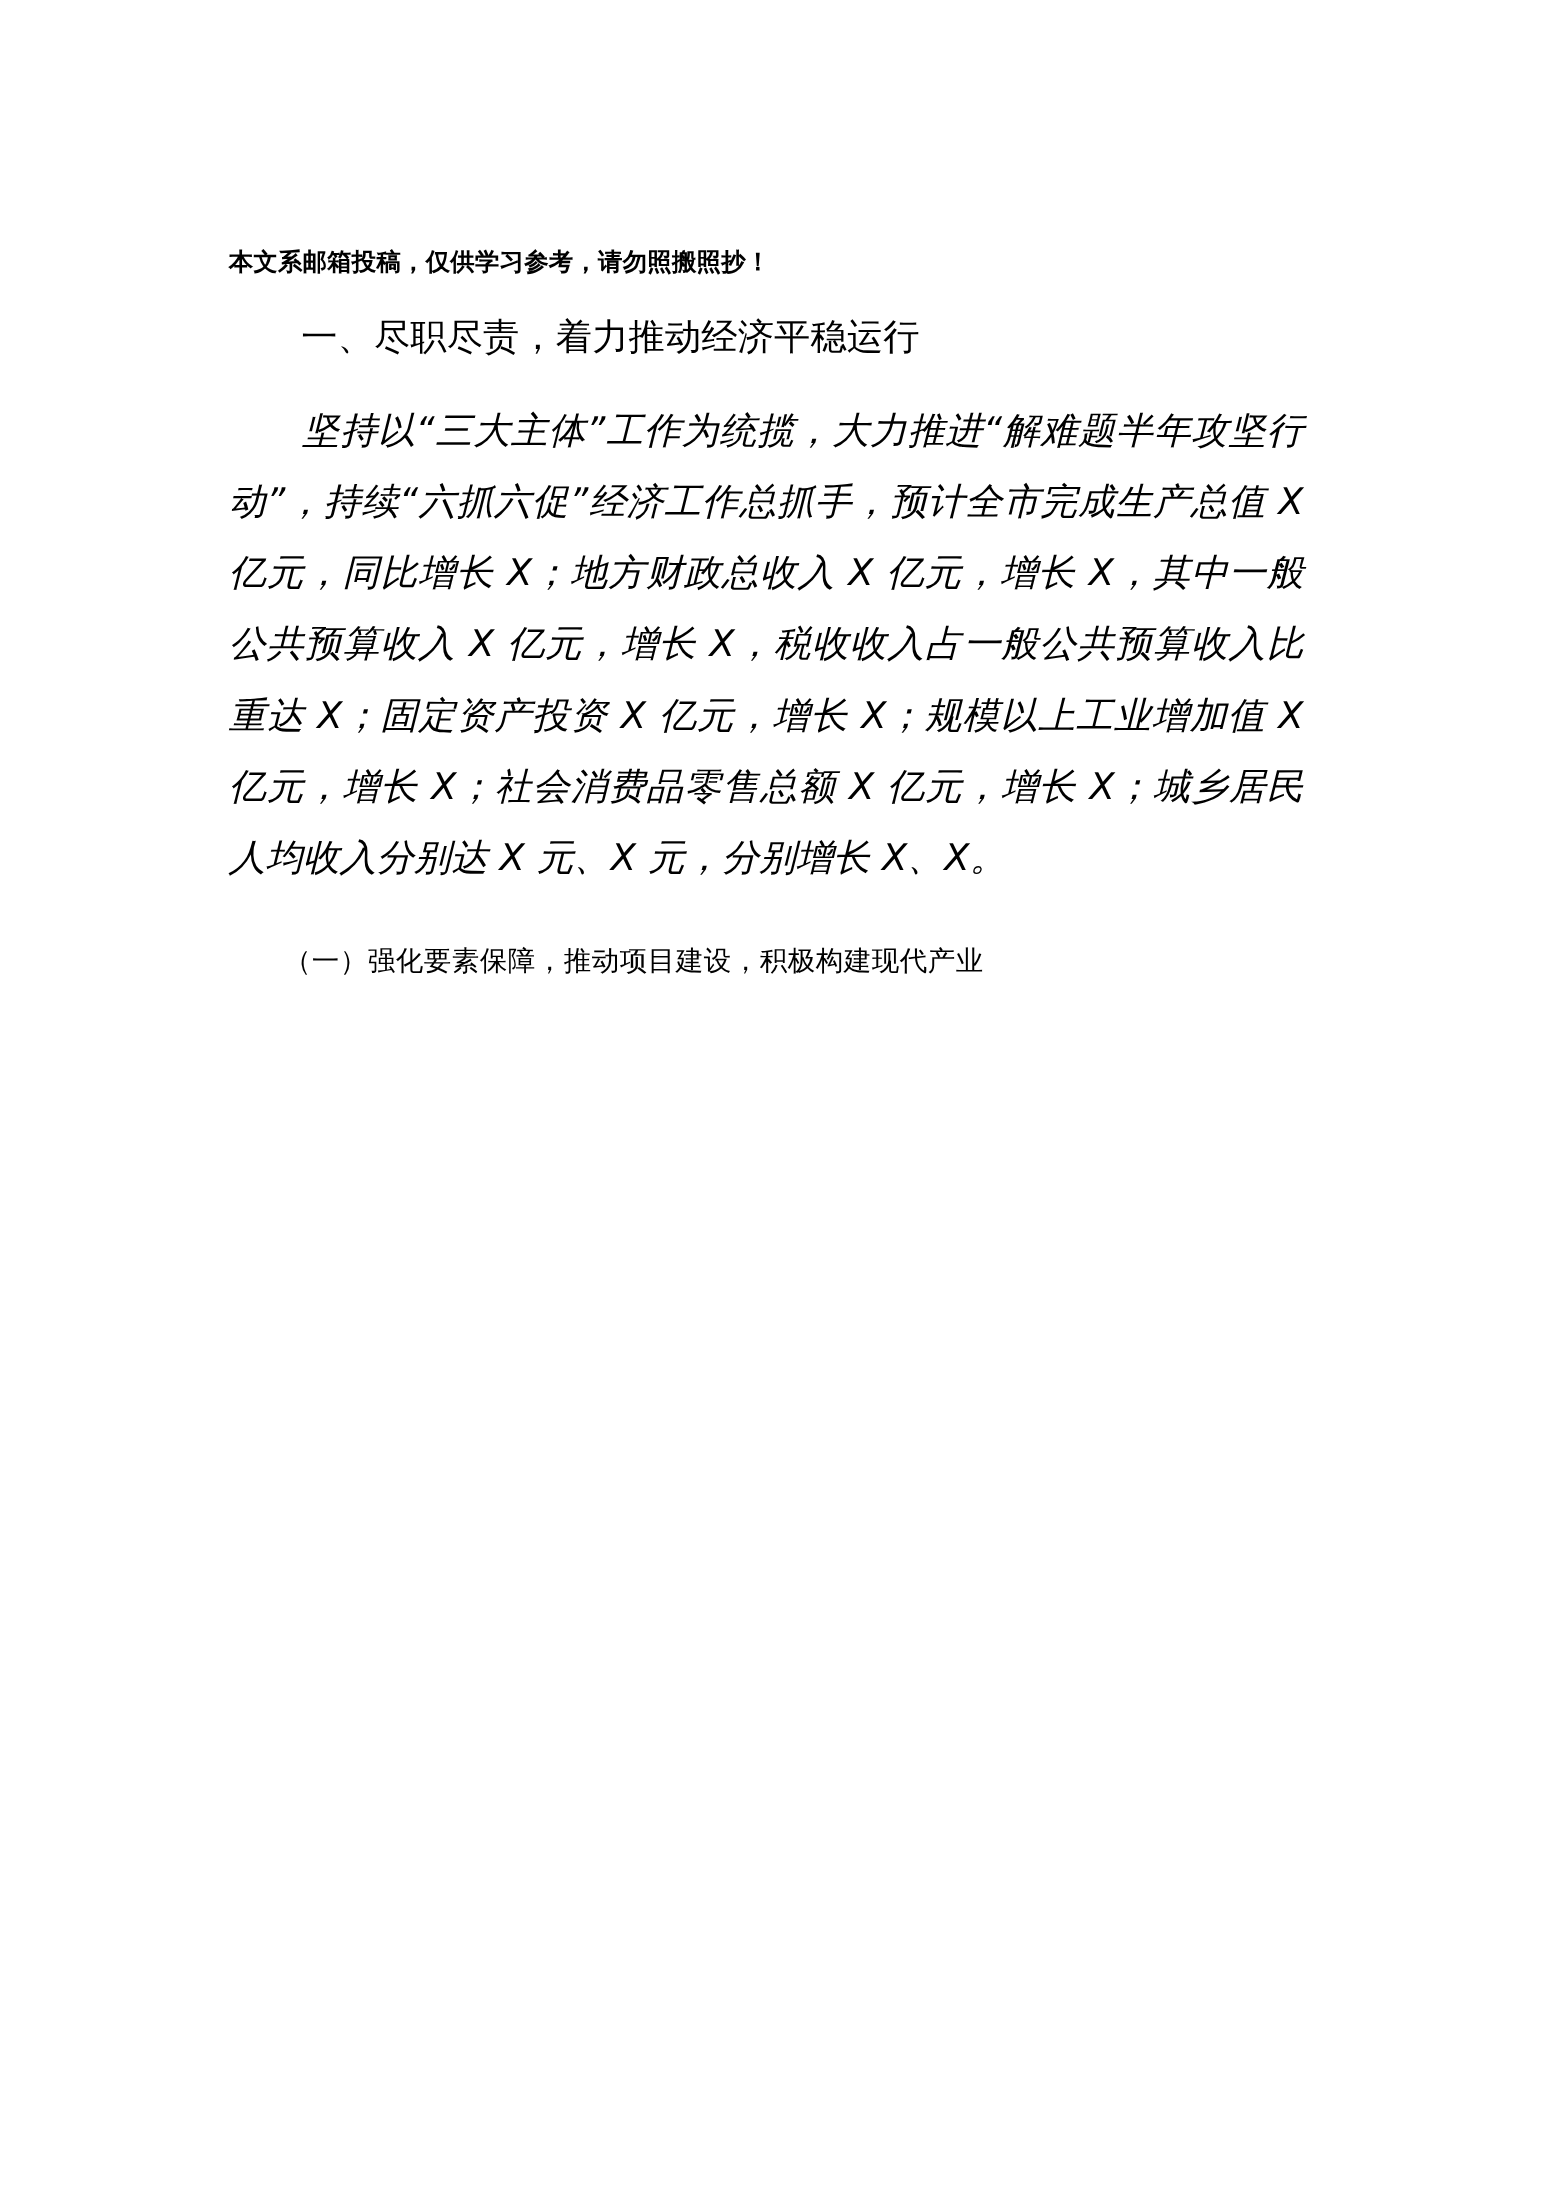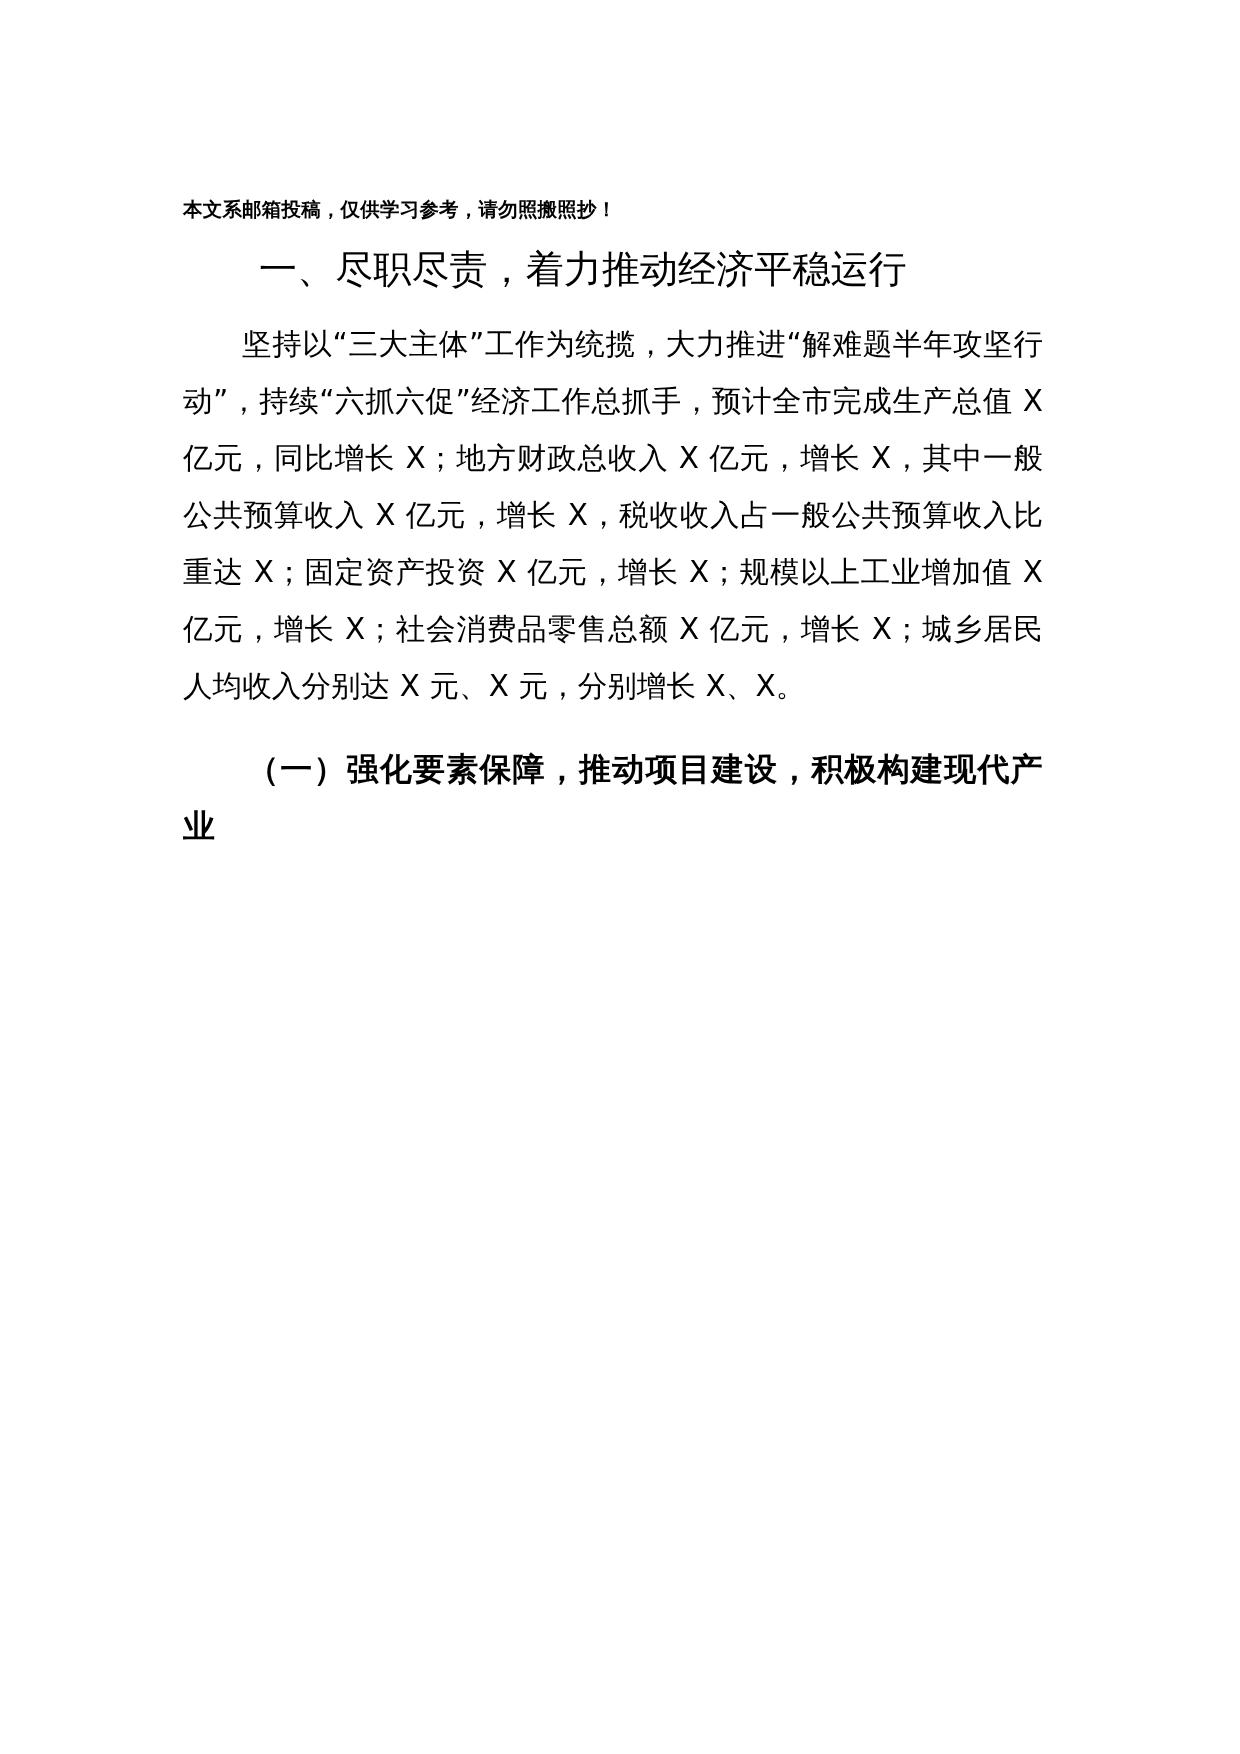--- a/index.html
+++ b/index.html
@@ -60,39 +60,40 @@
     font-size: 29.5px;
     line-height: 57px;
     text-align: justify;
     text-justify: inter-ideograph;
     text-indent: 2em;
     letter-spacing: 0.1px;
   }
 
   .para.tight {
     margin-top: 18px;
+    font-style: italic;
   }
 
   
   .section-heading {
     margin-top: 18px;
-    font-size: 38px;
+    font-size: 29px;
     line-height: 57px;
     text-indent: 2em;
     text-align: left;
     letter-spacing: 0.1px;
   }
 
   
   .sub-heading {
     margin-top: 26px;
-    font-size: 32px;
+    font-size: 22px;
     line-height: 57px;
     text-indent: 2em;
-    font-weight: bold;
+    font-weight: normal;
     text-align: justify;
     text-justify: inter-ideograph;
     letter-spacing: 0.4px;
   }
 </style>
 </head>
 <body>
 
 <div class="page">
   <div class="content">

